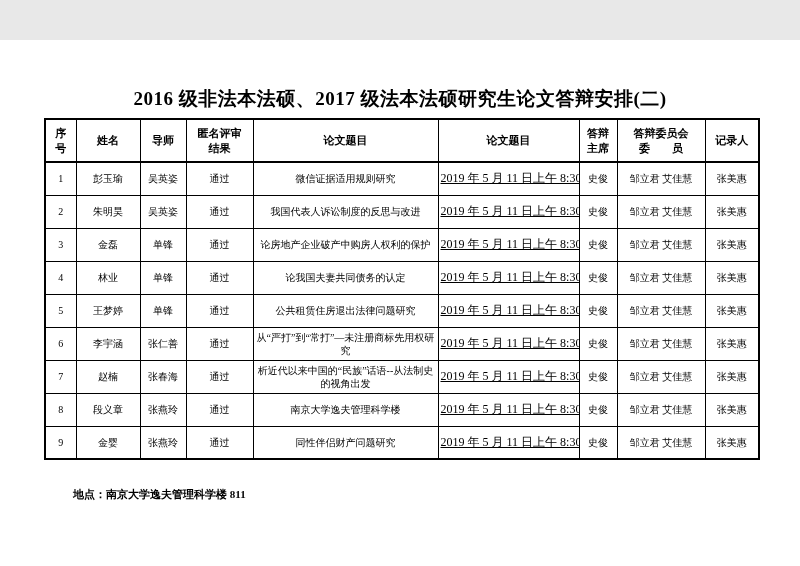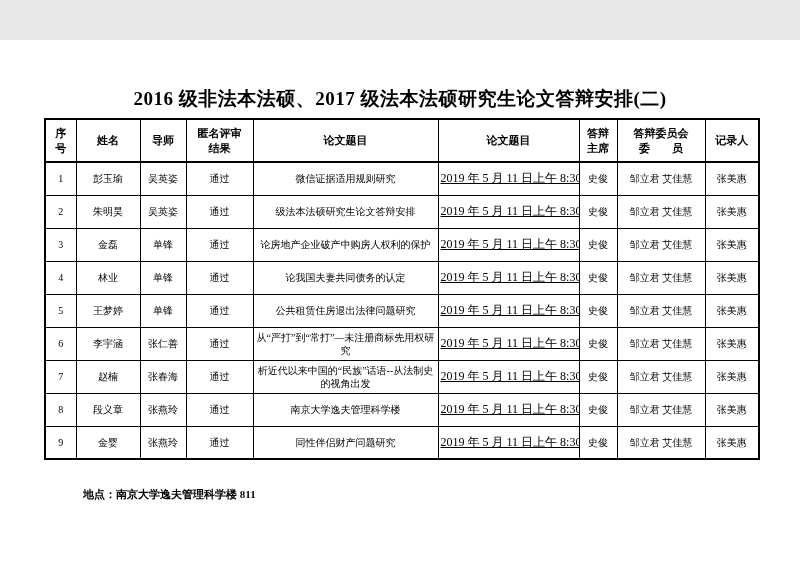--- a/index.html
+++ b/index.html
@@ -50,21 +50,21 @@
     font-weight: bold;
     white-space: pre-line;
     border-bottom: 2px solid #000;
     line-height: 15px;
   }
   .defense-table tbody td { height: 33px; }
   .defense-table td.c-time { font-size: 12px; white-space: nowrap; text-decoration: underline; }
   .footer-notes {
     position: absolute;
     top: 446px;
-    left: 83px;
+    left: 73px;
     font-size: 11px;
     font-weight: bold;
     line-height: 17px;
   }
   .footer-line { white-space: pre; }
 </style>
 </head>
 <body>
 
 <div class="page">
@@ -110,21 +110,21 @@
       <td class="c-time">2019 年 5 月 11 日上午 8:30</td>
       <td class="c-chair">史俊</td>
       <td class="c-committee">邹立君 艾佳慧</td>
       <td class="c-recorder">张美惠</td>
     </tr>
         <tr>
       <td class="c-index">2</td>
       <td class="c-name">朱明昊</td>
       <td class="c-advisor">吴英姿</td>
       <td class="c-review">通过</td>
-      <td class="c-thesis">级法本法硕研究生论文答辩安排</td>
+      <td class="c-thesis">我国代表人诉讼制度的反思与改进</td>
       <td class="c-time">2019 年 5 月 11 日上午 8:30</td>
       <td class="c-chair">史俊</td>
       <td class="c-committee">邹立君 艾佳慧</td>
       <td class="c-recorder">张美惠</td>
     </tr>
         <tr>
       <td class="c-index">3</td>
       <td class="c-name">金磊</td>
       <td class="c-advisor">单锋</td>
       <td class="c-review">通过</td>

